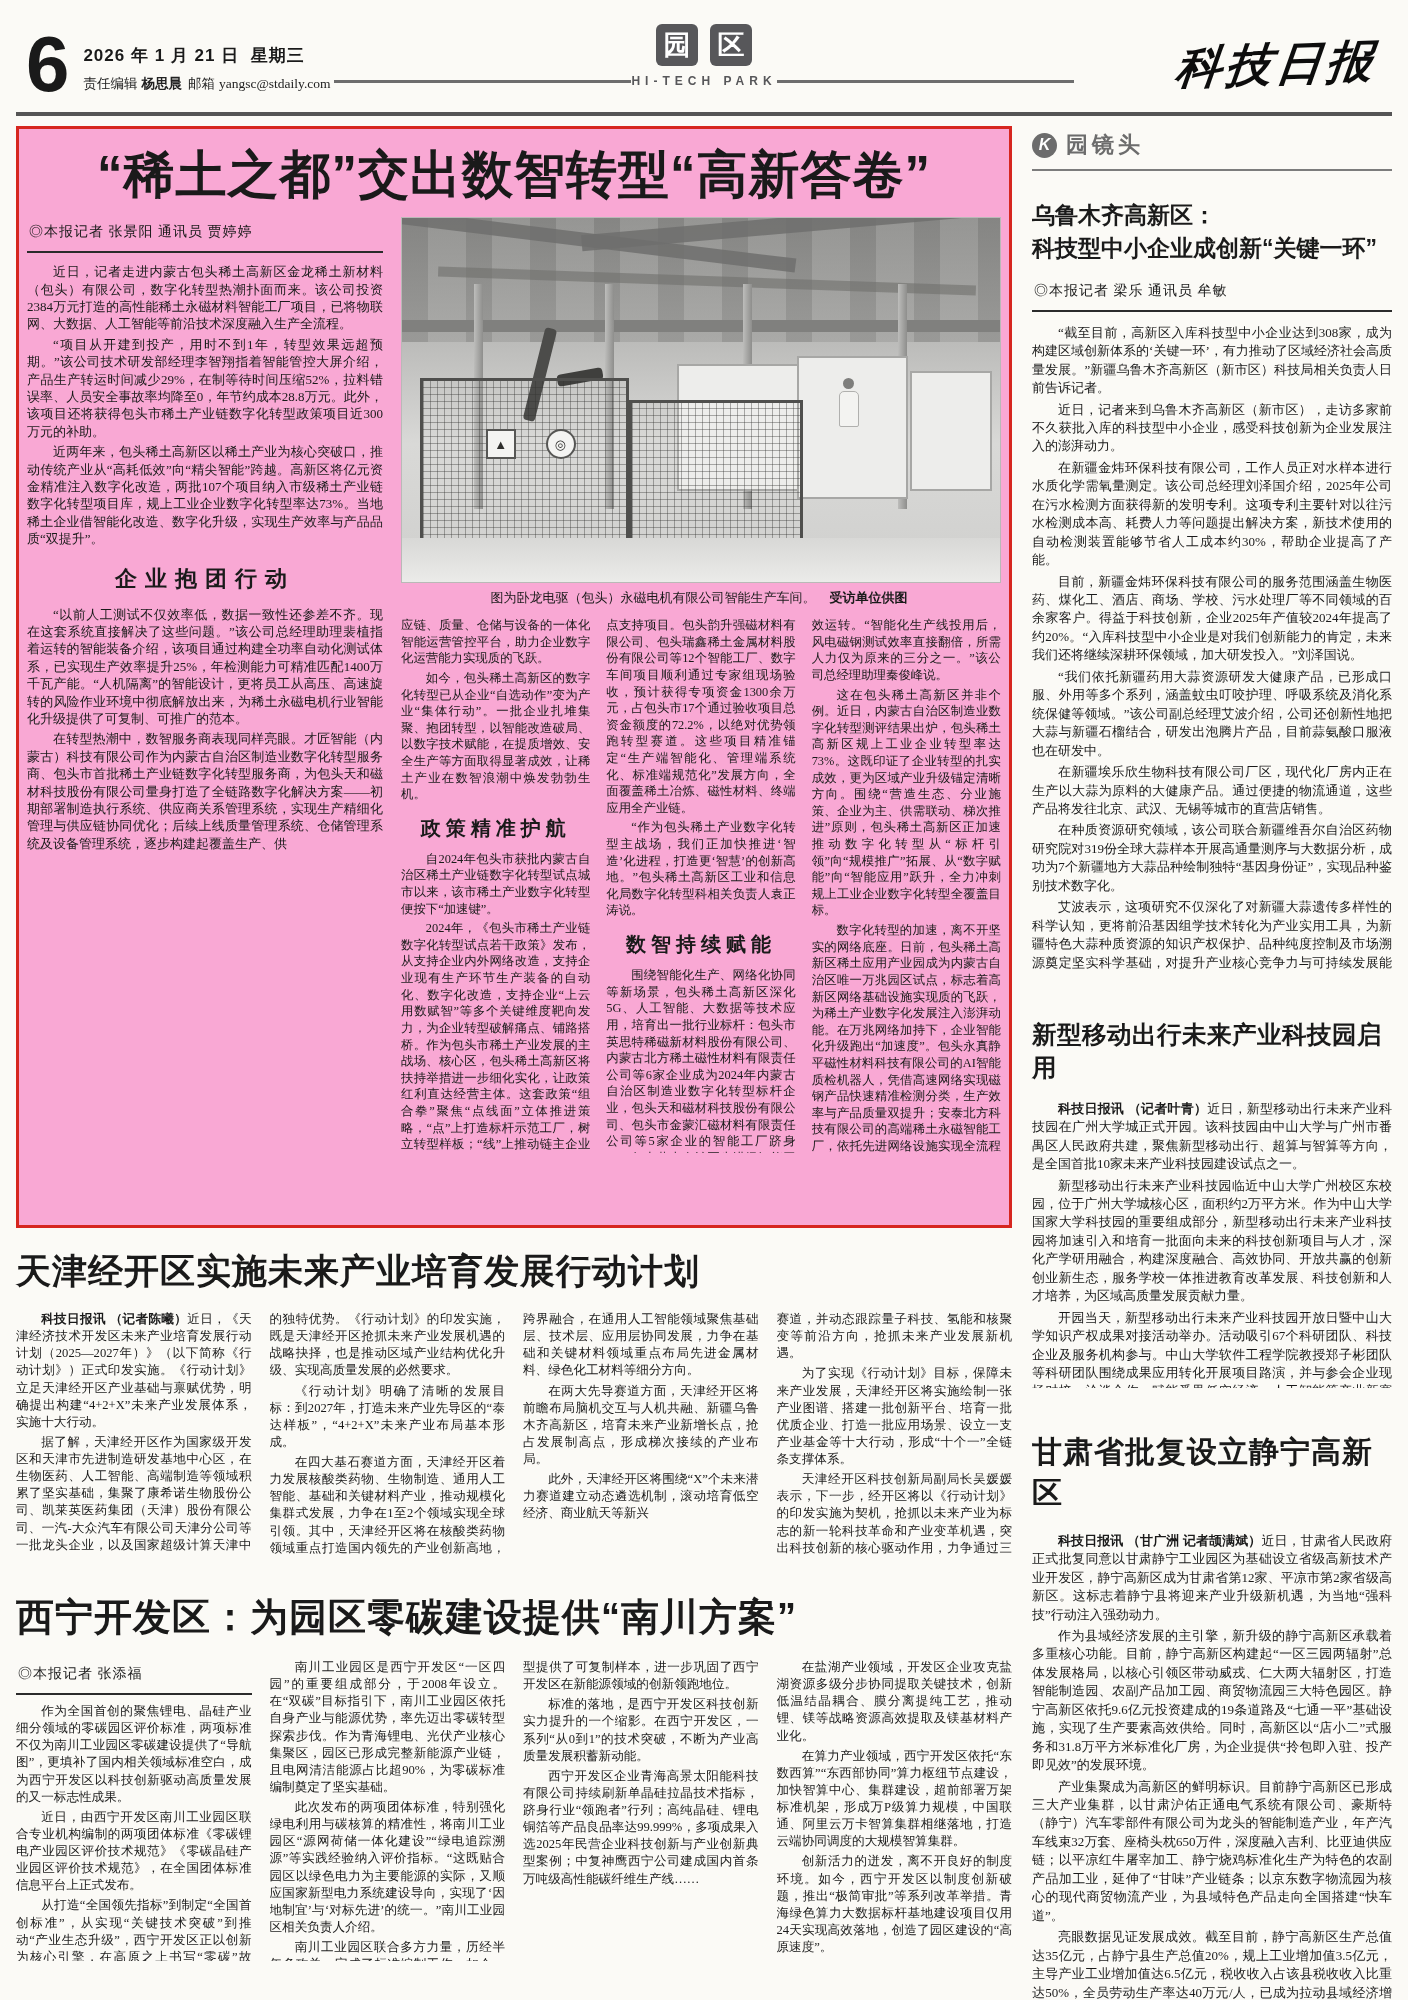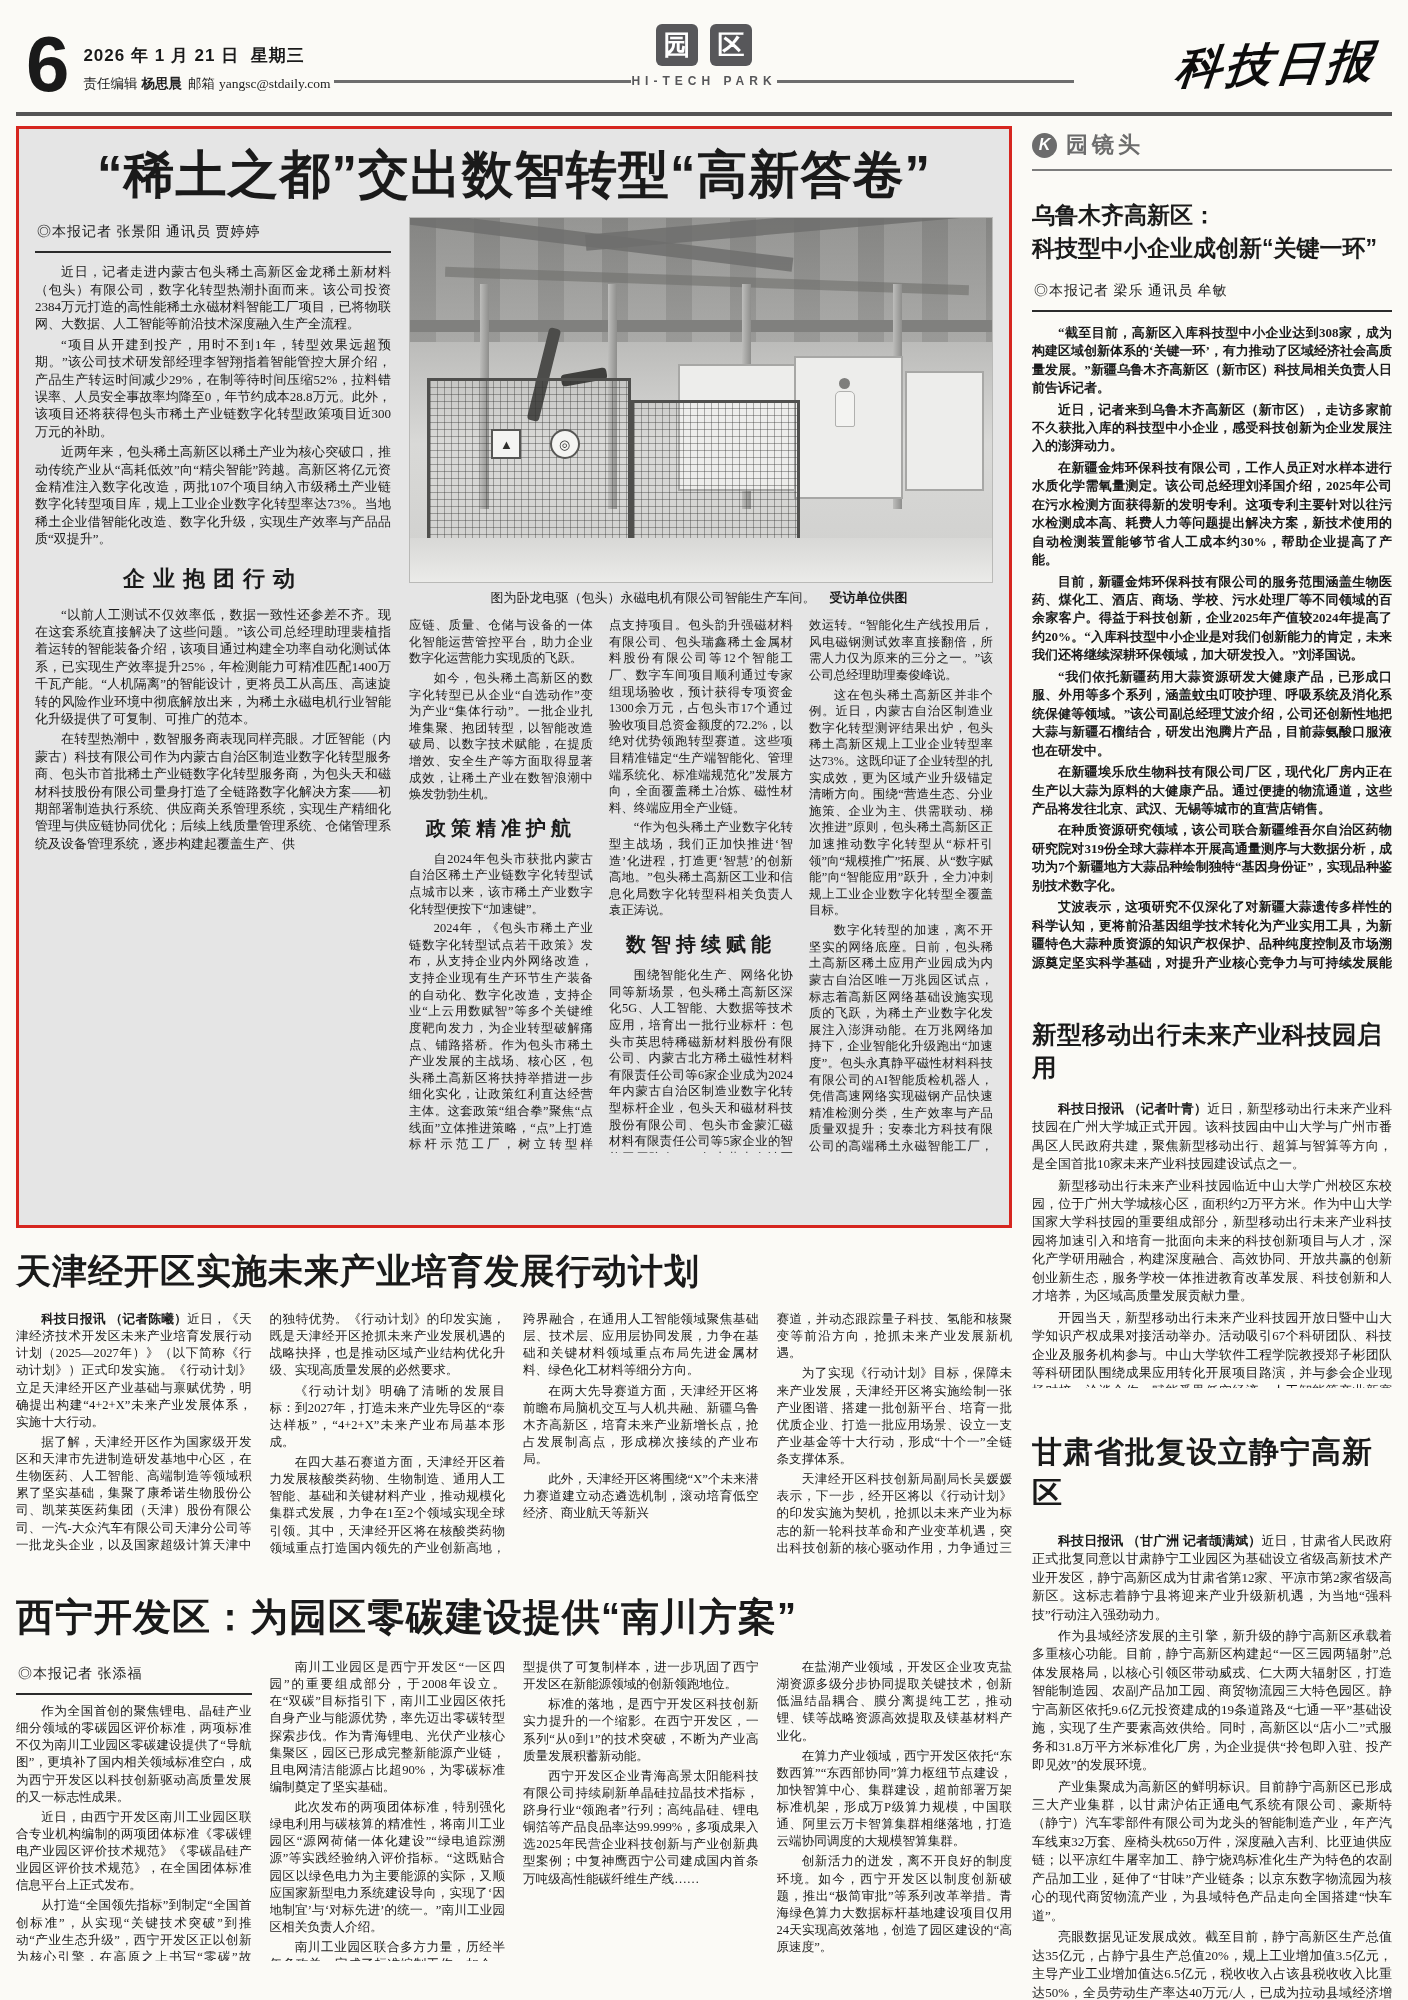--- a/index.html
+++ b/index.html
@@ -24,21 +24,21 @@
   .mh-right{position:absolute;right:6px;top:10px;font-family:"DejaVu Serif",serif;font-style:italic;font-weight:700;font-size:46px;letter-spacing:4px;transform:skewX(-8deg) rotate(-2deg);color:#0d0d0d;}
   .header-rule{position:absolute;left:16px;right:16px;top:112px;height:4px;background:#555;}
 
   
   .para{font-size:13px;line-height:1.34;text-align:justify;text-indent:2em;margin:0 0 3px 0;}
   .para.flush{text-indent:0;}
   .lead{font-weight:700;font-family:"Liberation Sans",sans-serif;}
   .byline{font-size:14px;padding:6px 2px 10px 2px;border-bottom:2px solid #2b2b2b;margin-bottom:10px;letter-spacing:1px;}
 
   
-  .mainbox{position:absolute;left:16px;top:126px;width:996px;height:1102px;border:3px solid #d6261f;box-sizing:border-box;padding:12px 16px;background:#e5e5e5;}
+  .mainbox{position:absolute;left:16px;top:126px;width:996px;height:1102px;border:3px solid #d6261f;box-sizing:border-box;padding:12px 8px;background:#f9a8d4;}
   .main-headline{margin:6px 0 14px 0;text-align:center;font-family:"Liberation Sans",sans-serif;font-weight:900;font-size:51px;letter-spacing:1px;line-height:1.1;}
   .main-body{display:flex;gap:18px;height:960px;}
   .mcol1{width:356px;flex:none;overflow:hidden;height:100%;}
   .main-right{flex:1;min-width:0;display:flex;flex-direction:column;}
   .subhead{font-family:"Liberation Sans",sans-serif;font-weight:900;font-size:22px;text-align:center;letter-spacing:8px;margin:16px 0 12px 0;}
   .threecols .subhead{font-size:20px;letter-spacing:5px;margin:12px 0 9px 0;}
   .threecols{display:flex;gap:16px;height:536px;margin-top:8px;}
   .threecols .tcol{flex:1;min-width:0;overflow:hidden;height:100%;}
   .threecols .para{font-size:12.4px;}
 
@@ -75,21 +75,21 @@
   .caption .credit{margin-left:14px;font-family:"Liberation Sans",sans-serif;}
 
   
   .sidebar{position:absolute;left:1032px;top:130px;width:360px;height:1858px;}
   .lens-head{display:flex;align-items:center;gap:9px;color:#6c6c6c;border-bottom:2px solid #7c7c7c;padding-bottom:9px;}
   .lens-icon{width:25px;height:25px;border-radius:50%;background:#6c6c6c;color:#fff;display:inline-flex;align-items:center;justify-content:center;font-family:"Liberation Sans",sans-serif;font-weight:900;font-style:italic;font-size:16px;}
   .lens-label{font-family:"Liberation Sans",sans-serif;font-weight:900;font-size:22px;letter-spacing:4px;}
   .side-headline{font-family:"Liberation Sans",sans-serif;font-weight:900;font-size:23px;line-height:1.45;margin:28px 0 12px 0;}
   .side-byline{font-size:14px;border-bottom:2px solid #2b2b2b;padding:4px 2px 10px 2px;margin-bottom:12px;letter-spacing:1px;}
   .side-body .para{font-size:13px;line-height:1.42;margin-bottom:3px;}
-  .body-urumqi{height:648px;overflow:hidden;font-weight:bold;}
+  .body-urumqi{height:648px;overflow:hidden;}
   .side-headline2{font-family:"Liberation Sans",sans-serif;font-weight:900;font-size:24.5px;margin:46px 0 16px 0;letter-spacing:.5px;}
   .body-guangzhou{height:288px;overflow:hidden;}
   .side-headline3{font-family:"Liberation Sans",sans-serif;font-weight:900;font-size:30px;margin:44px 0 18px 0;letter-spacing:1px;}
   .body-gansu{height:486px;overflow:hidden;}
 
   
   .bottom-art{position:absolute;left:16px;width:996px;}
   .art-tianjin{top:1248px;height:334px;}
   .art-xining{top:1592px;height:396px;}
   .bottom-headline{font-family:"Liberation Sans",sans-serif;font-weight:900;font-size:35px;margin:0 0 16px 0;letter-spacing:1px;}

